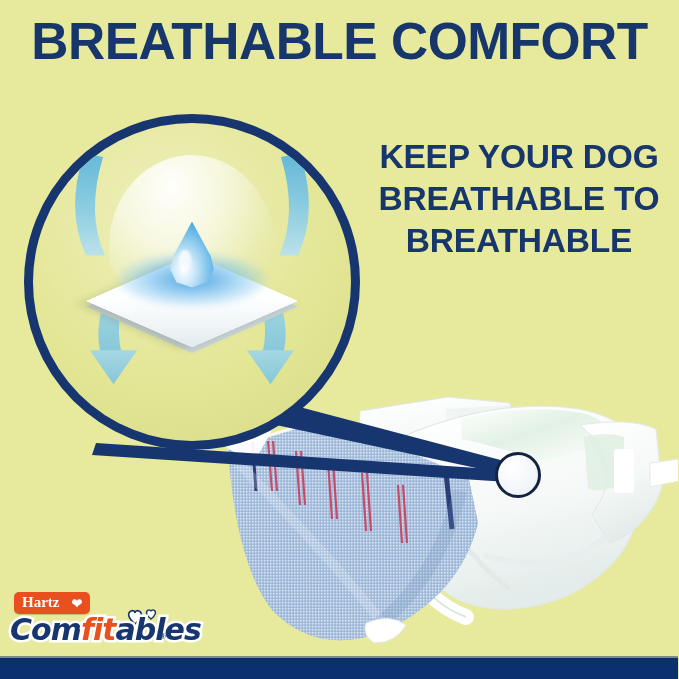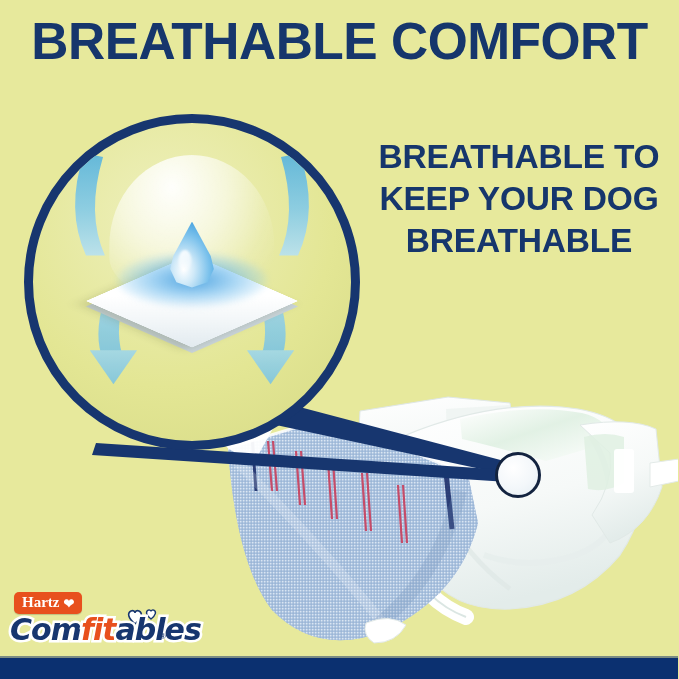--- a/index.html
+++ b/index.html
@@ -138,21 +138,21 @@
   #hartz-badge{
     position:absolute;left:6px;top:0;
     padding:3px 8px 4px 8px;
     background:#e8501d;
     border-radius:5px;
     color:#ffffff;
     font-family:"Liberation Serif",serif;
     font-weight:bold;
     font-size:15px;
     line-height:1;
-    display:flex;align-items:flex-end;gap:4px;
+    display:flex;align-items:flex-end;gap:12px;
     box-shadow:0 1px 1px rgba(0,0,0,.18);
   }
   #hartz-heart{font-size:13px;line-height:1;color:#ffffff;}
   #comfitables{
     position:absolute;left:0;top:18px;
     width:180px;height:44px;
   }
   .wm{
     font-family:"DejaVu Sans",sans-serif;
     font-weight:bold;
@@ -185,22 +185,22 @@
   }
 </style>
 </head>
 <body>
 
 <div id="stage">
 
   <div id="headline">BREATHABLE COMFORT</div>
 
   <div id="claim">
+    <div>KEEP YOUR DOG</div>
     <div>BREATHABLE TO</div>
-    <div>KEEP YOUR DOG</div>
     <div>BREATHABLE</div>
   </div>
 
   <svg id="product" viewBox="0 0 469 265">
     <defs>
       <linearGradient id="denim" x1="0" y1="0" x2="0.4" y2="1">
         <stop offset="0%" stop-color="#cfdcee"></stop>
         <stop offset="35%" stop-color="#a9c0de"></stop>
         <stop offset="75%" stop-color="#9ab3d5"></stop>
         <stop offset="100%" stop-color="#b3c7e0"></stop>

